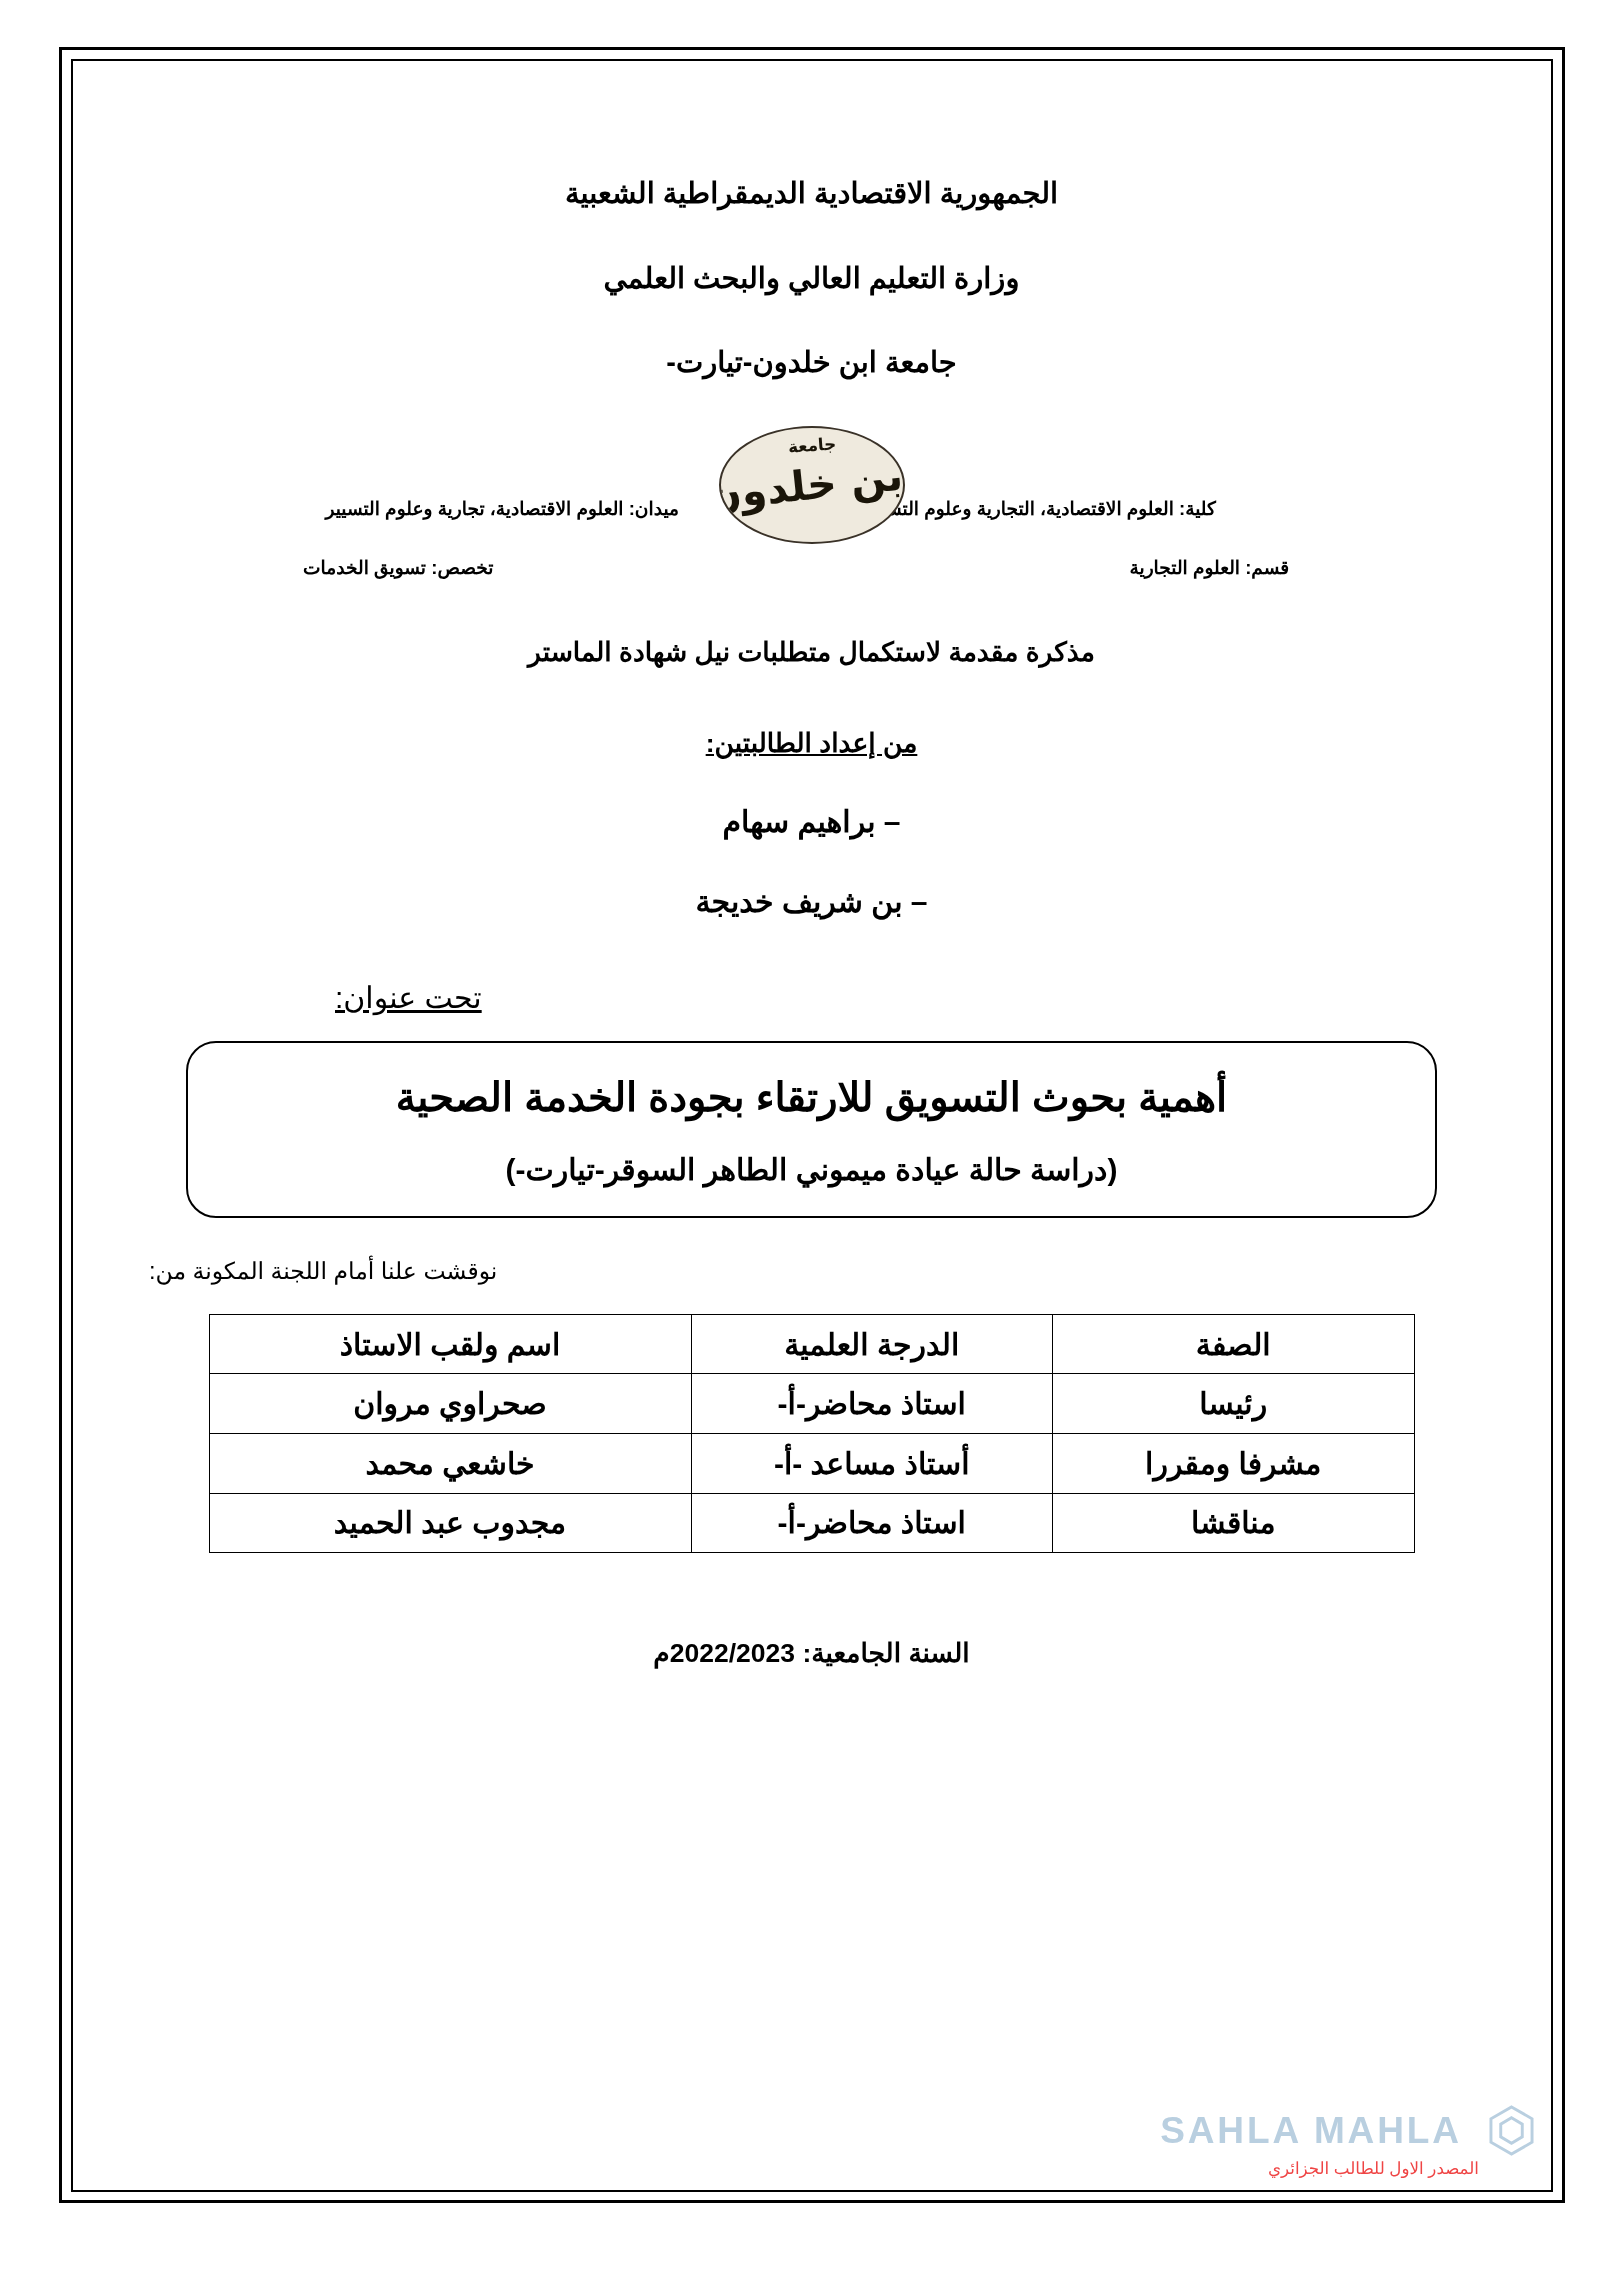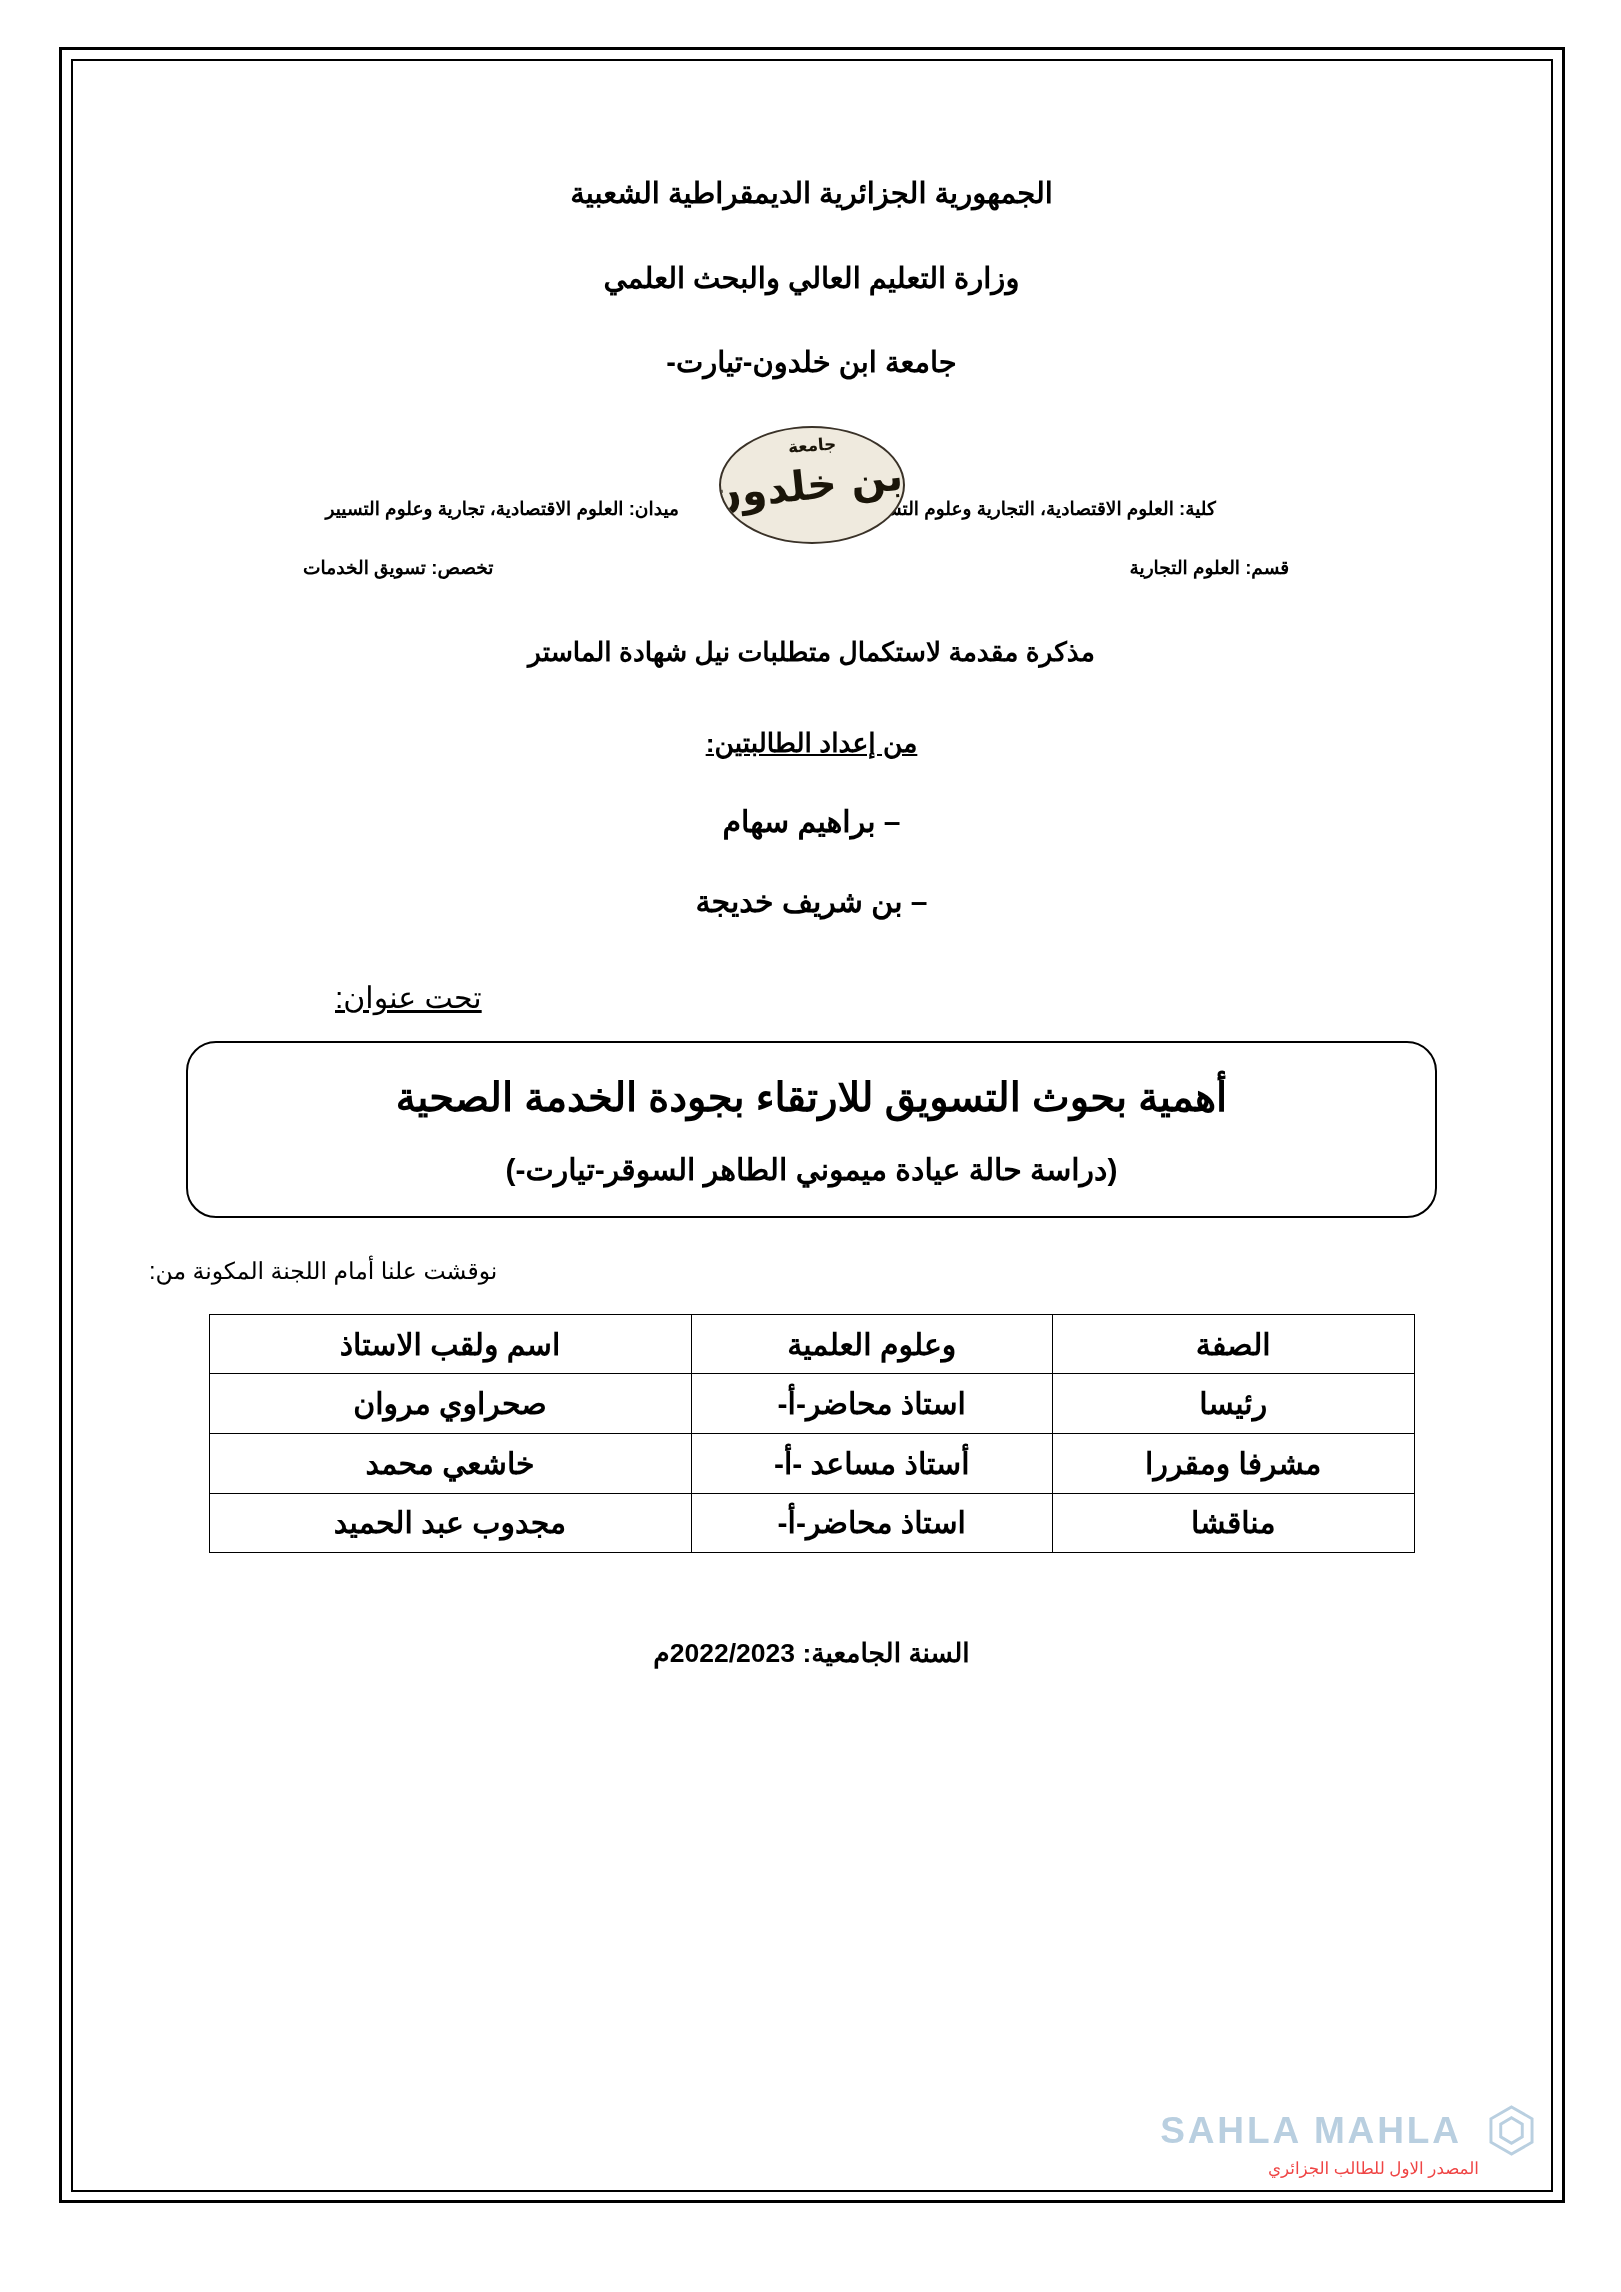--- a/index.html
+++ b/index.html
@@ -243,21 +243,21 @@
 </style>
 </head>
 <body>
 
 <div class="page-frame-outer"></div>
 <div class="page-frame-inner"></div>
 
 <div class="content">
 
   <div class="header-block">
-    <div class="hdr-line first">الجمهورية الجزائرية الديمقراطية الشعبية</div>
+    <div class="hdr-line first">الجمهورية الاقتصادية الديمقراطية الشعبية</div>
     <div class="hdr-line">وزارة التعليم العالي والبحث العلمي</div>
     <div class="hdr-line">جامعة ابن خلدون-تيارت-</div>
   </div>
 
   <div class="logo-wrap">
     <div class="logo-oval">
       <span class="cal-top">جامعة</span>
       <span class="calligraphy">ابن خلدون</span>
     </div>
   </div>
@@ -289,21 +289,21 @@
 
   <table class="jury-table">
     <colgroup>
       <col class="c-role">
       <col class="c-deg">
       <col class="c-name">
     </colgroup>
     <thead>
       <tr>
         <th>الصفة</th>
-        <th>وعلوم العلمية</th>
+        <th>الدرجة العلمية</th>
         <th>اسم ولقب الاستاذ</th>
       </tr>
     </thead>
     <tbody>
       <tr>
         <td>رئيسا</td>
         <td>استاذ محاضر-أ-</td>
         <td>صحراوي مروان</td>
       </tr>
       <tr>

